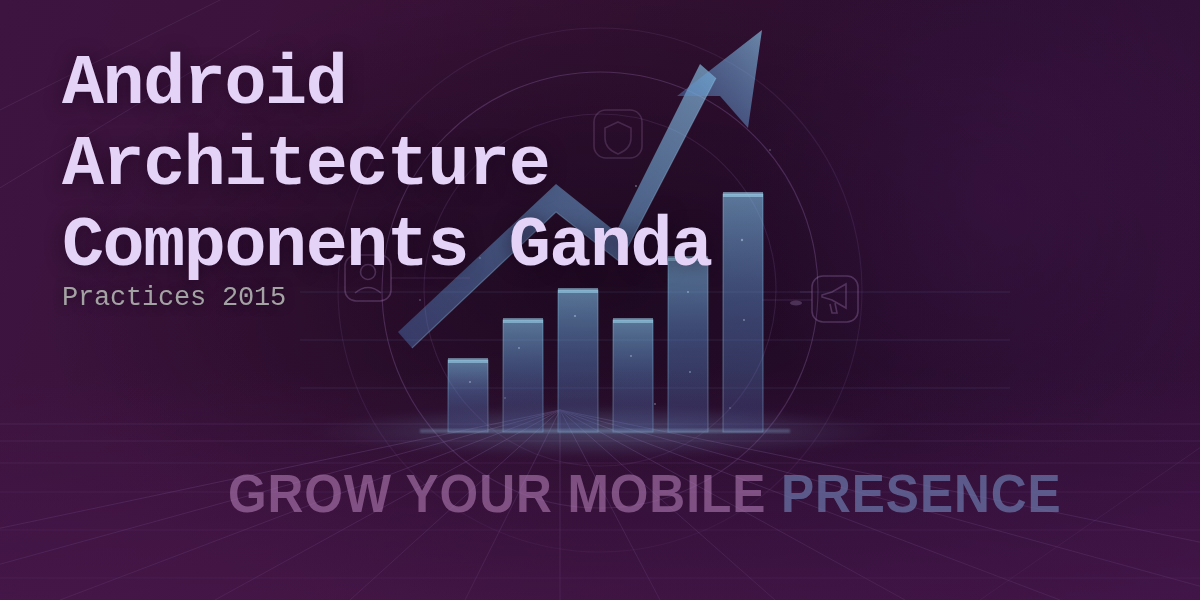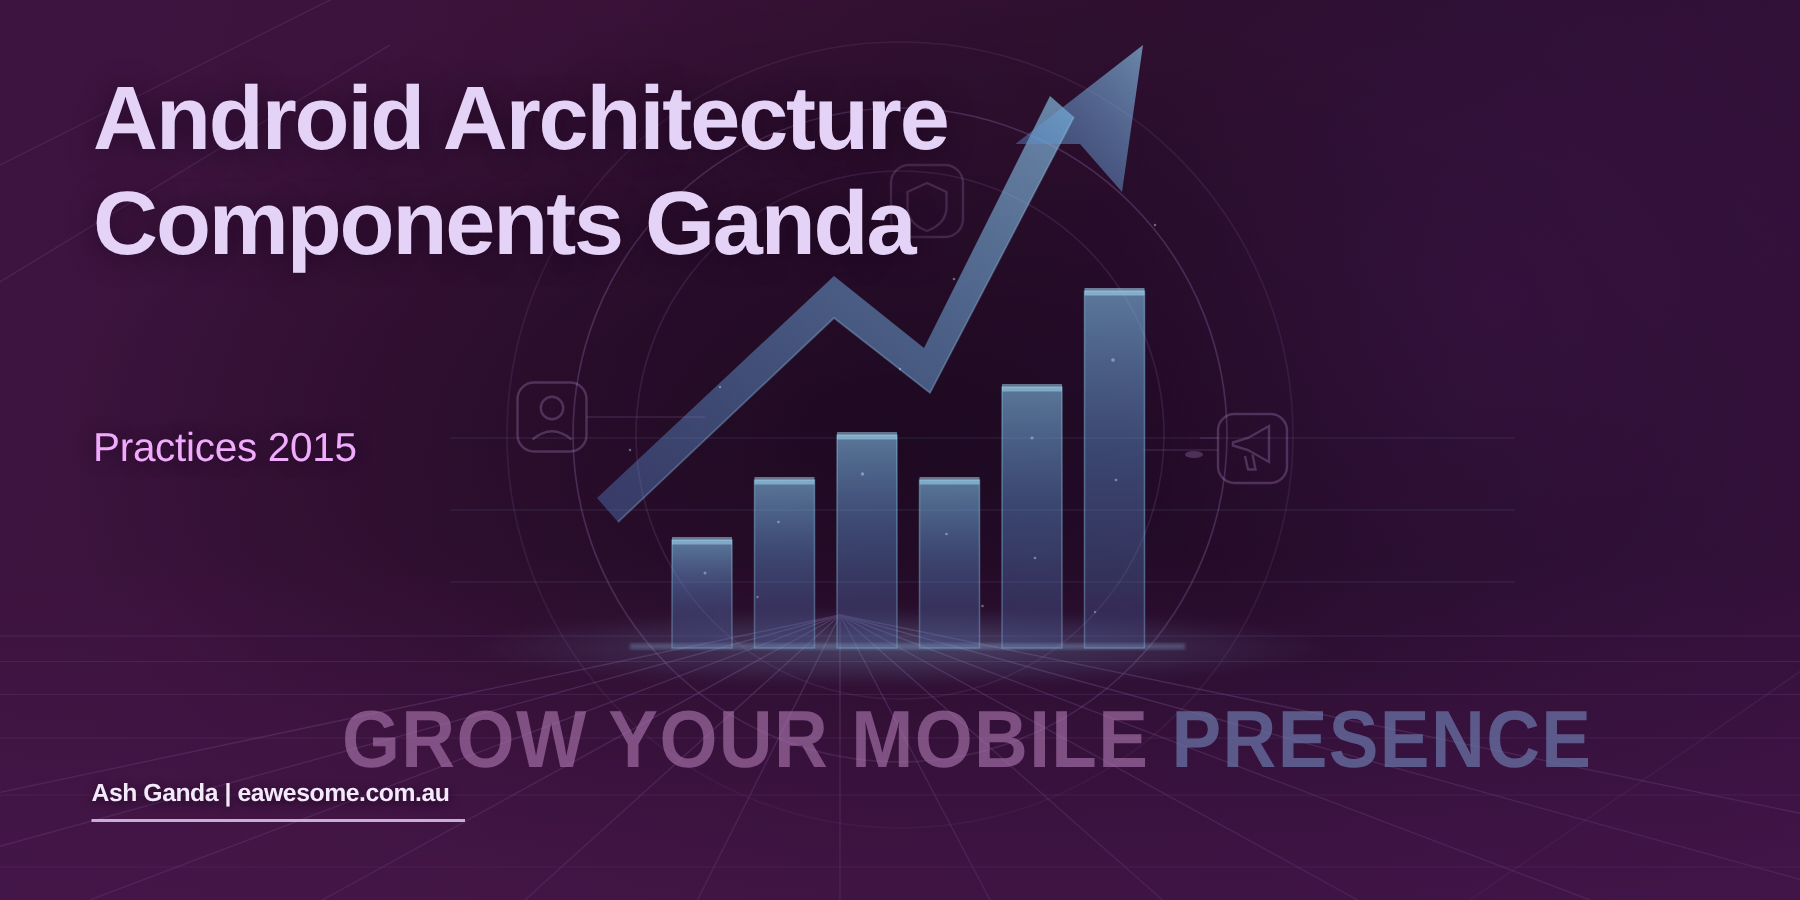--- a/index.html
+++ b/index.html
@@ -51,37 +51,39 @@
 
   
   .copy {
     position: absolute;
     left: 62px;
     top: 44px;
     width: 760px;
   }
   .headline {
     margin: 0;
-    font-size: 60px;
+    font-size: 70px;
     line-height: 1.16;
     font-weight: 700;
     letter-spacing: -1.4px;
     color: #e4d3f7;
     text-shadow: 0 2px 18px rgba(20,4,26,0.55);
+    font-family: Liberation Mono, monospace;
   }
   .subhead {
     position: absolute;
     left: 62px;
     top: 283px;
     margin: 0;
     font-size: 27px;
     font-weight: 400;
     letter-spacing: -0.2px;
-    color: #f0abfc;
+    color: #a3a3a3;
     text-shadow: 0 1px 10px rgba(20,4,26,0.5);
+    font-family: Liberation Mono, monospace;
   }
 
   
   .byline {
     position: absolute;
     left: 61px;
     bottom: 52px;
   }
   .byline-text {
     display: block;
@@ -299,18 +301,14 @@
 
   <div class="copy">
     <h1 class="headline">
       <span>Android Architecture</span><br>
       <span>Components Ganda</span>
     </h1>
   </div>
 
   <p class="subhead">Practices 2015</p>
 
-  <div class="byline">
-    <span class="byline-text">Ash Ganda | eawesome.com.au</span>
-    <span class="byline-rule"></span>
-  </div>
 
 </div>
 
 </body></html>

